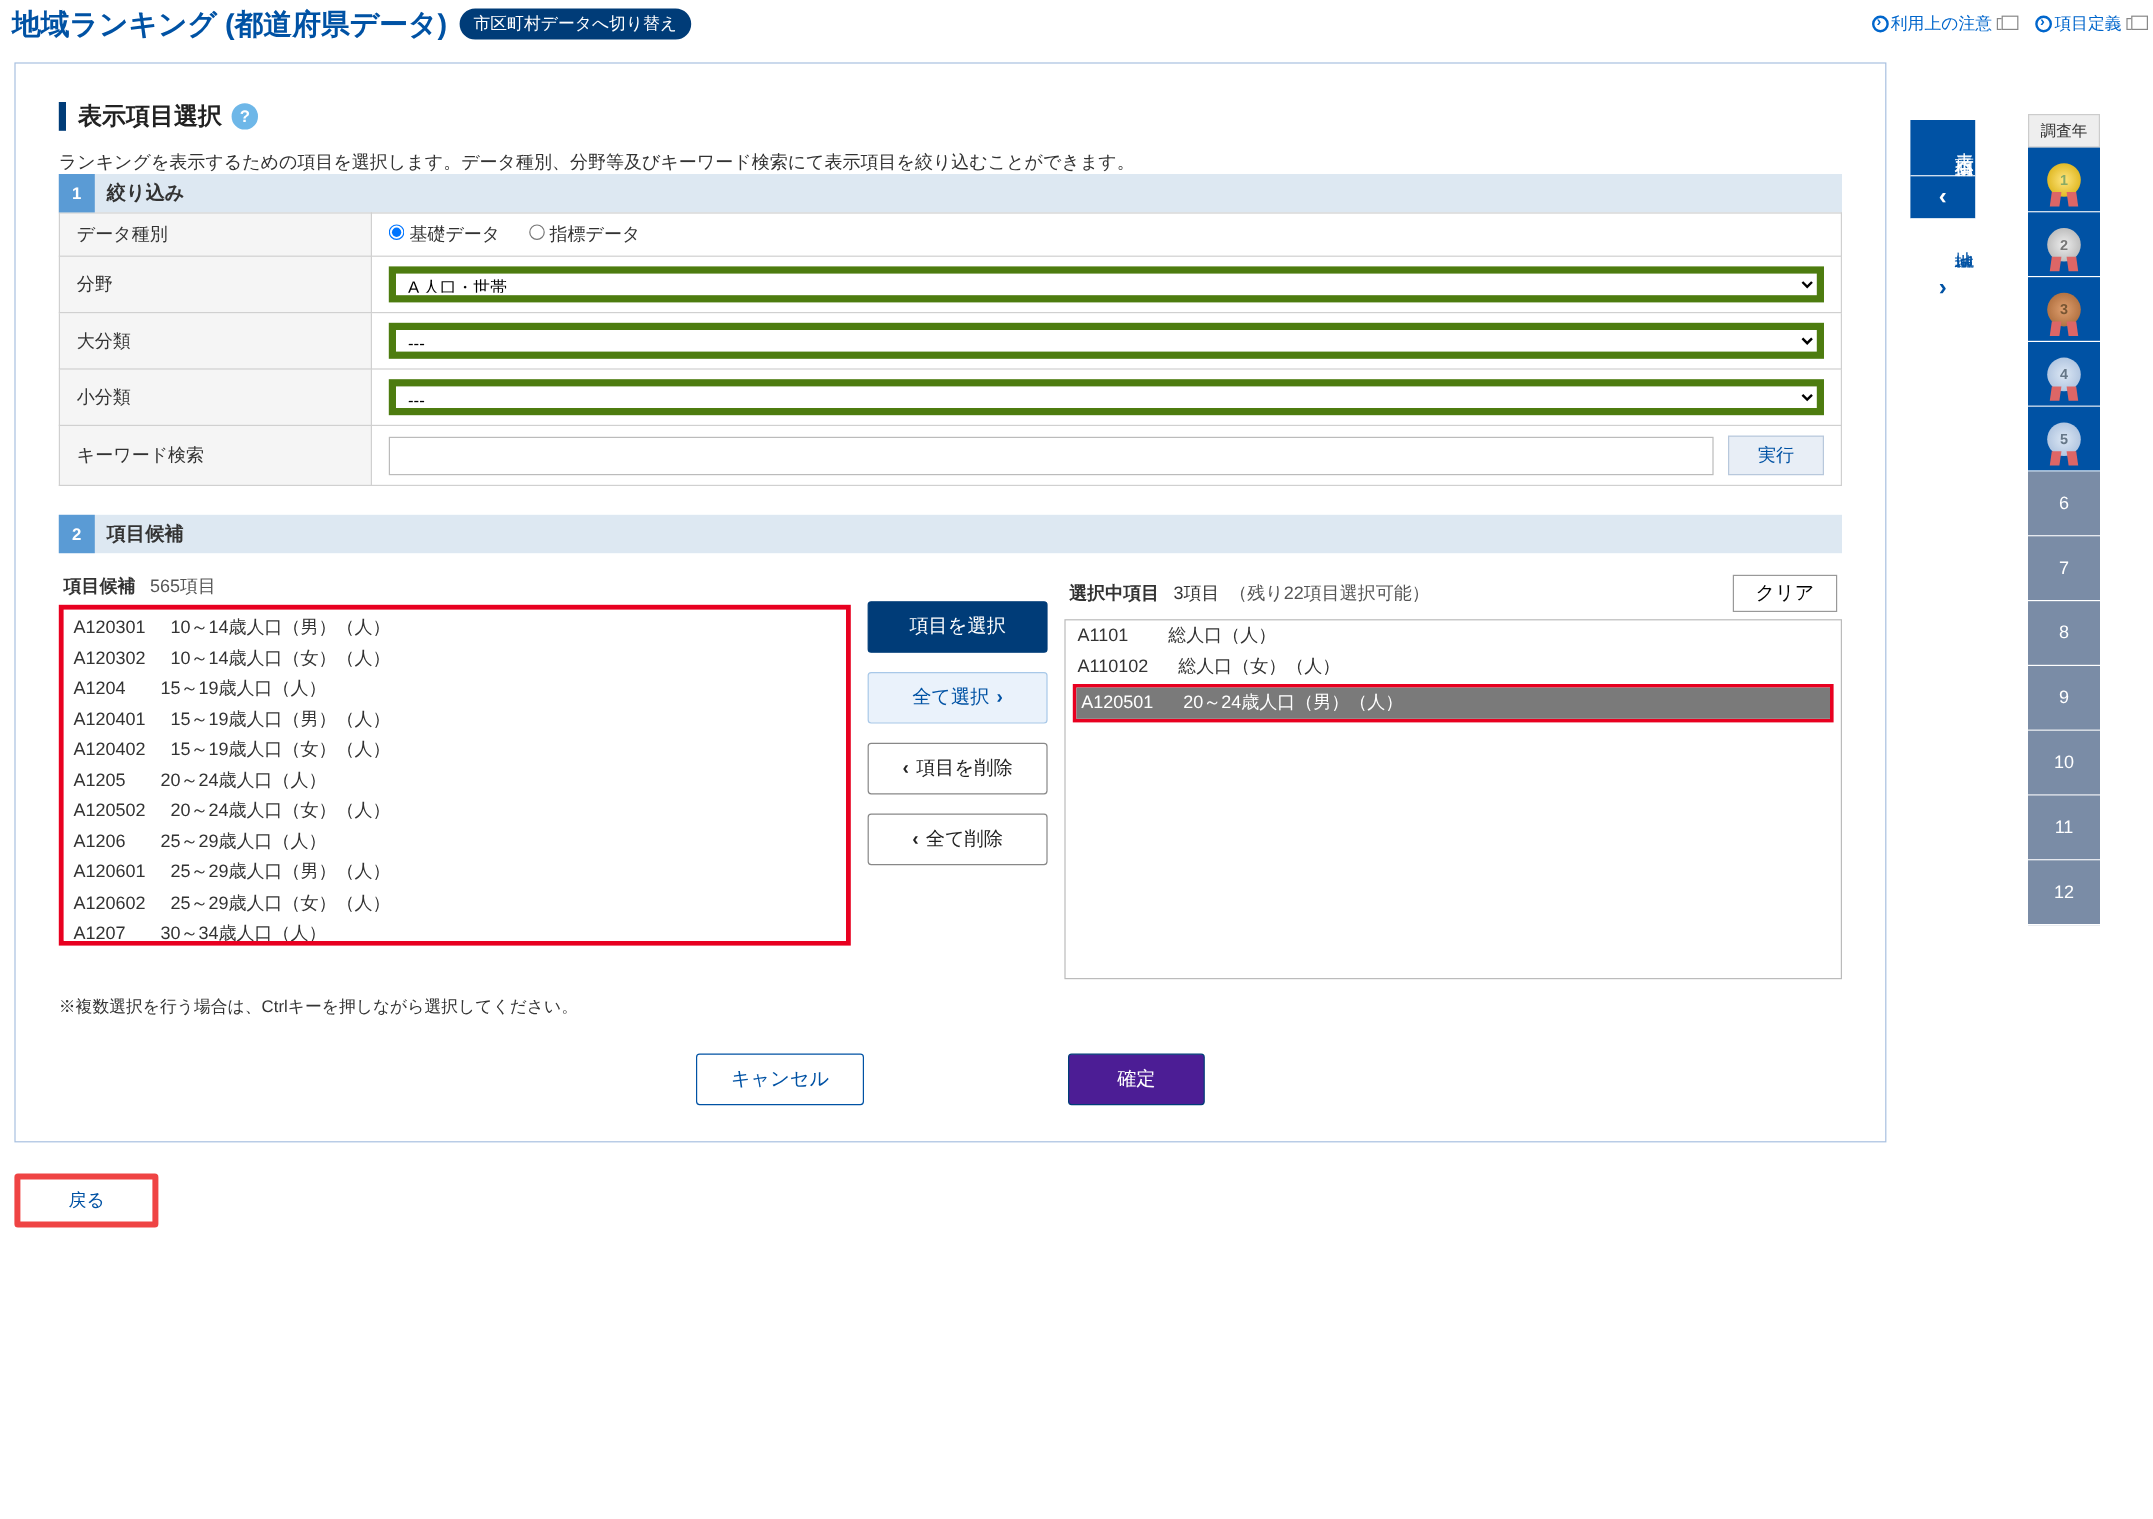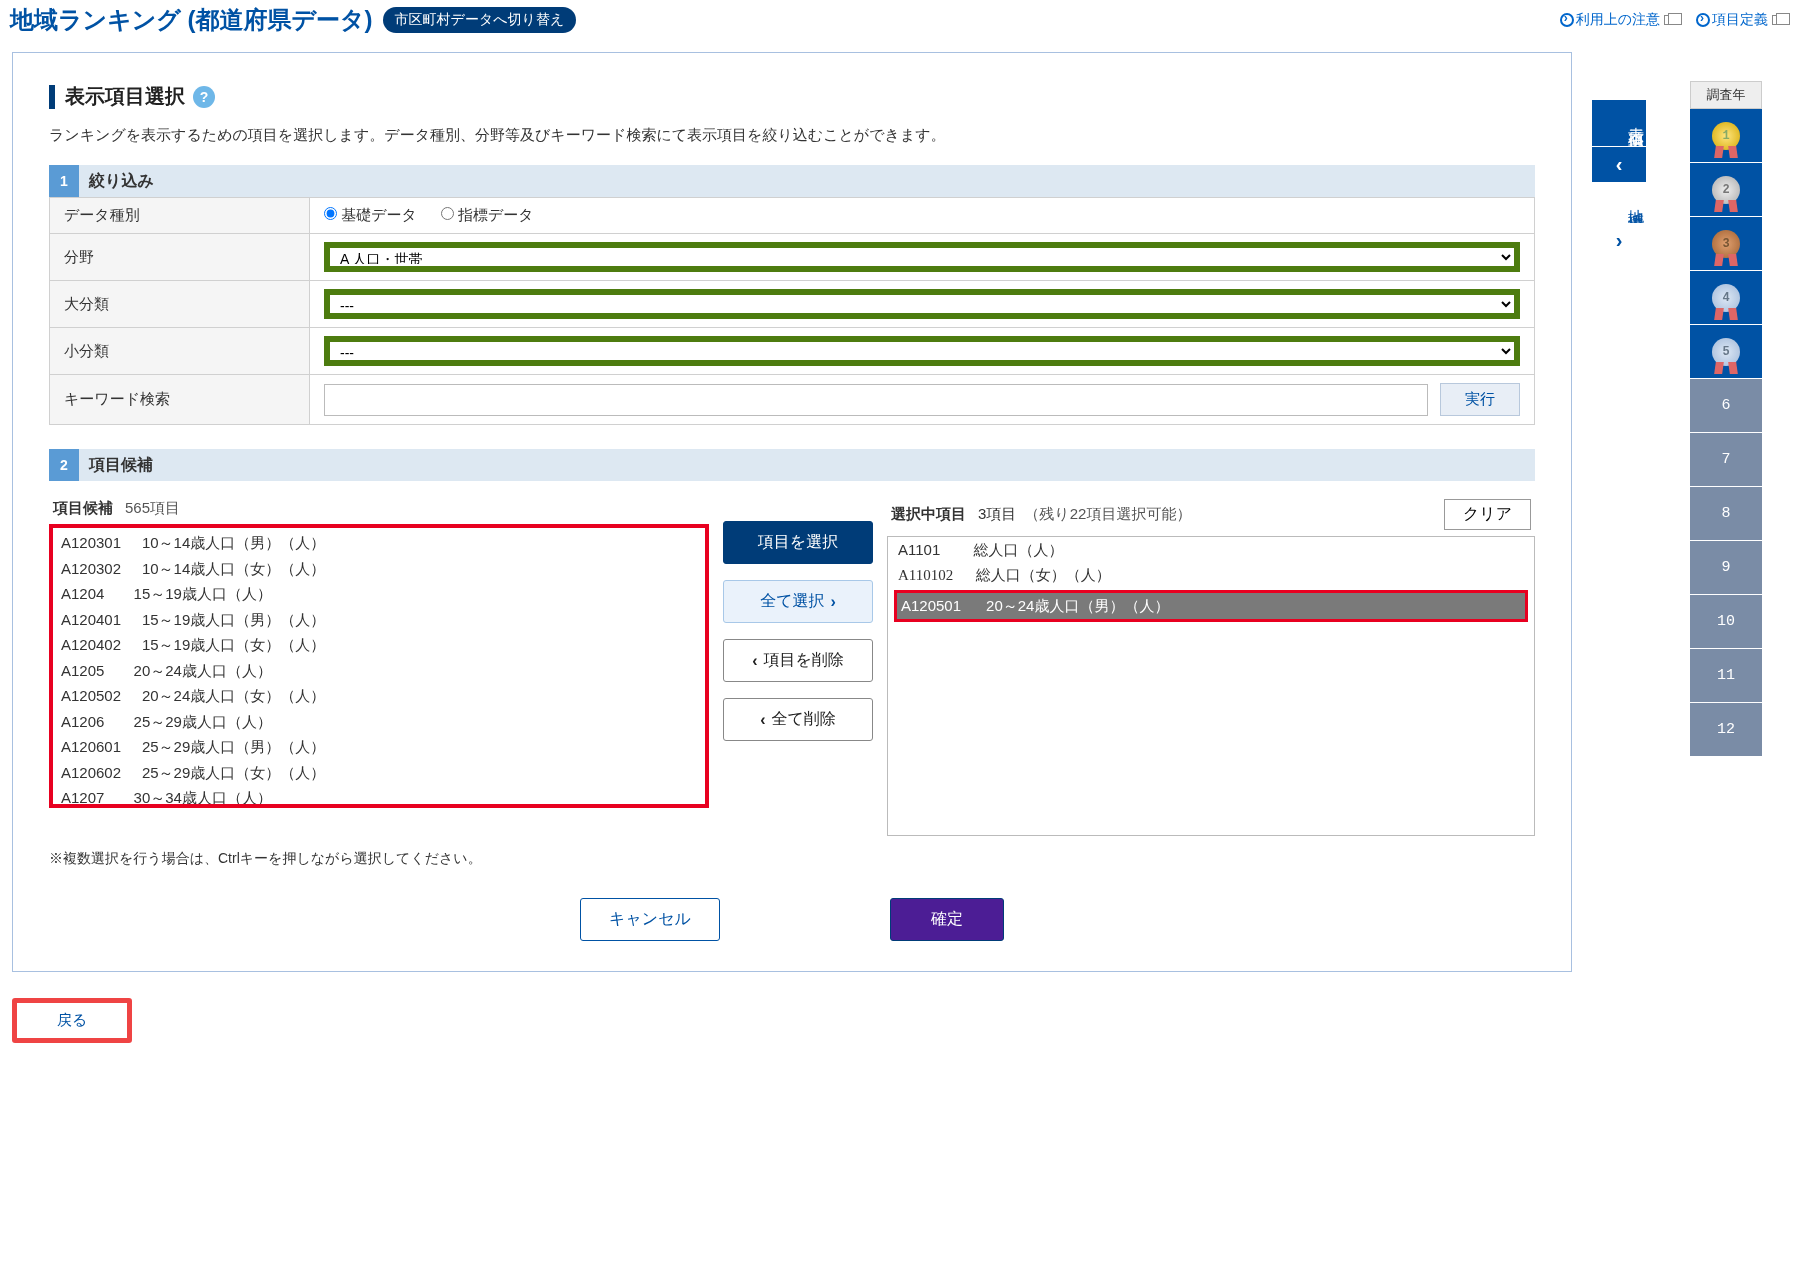--- a/index.html
+++ b/index.html
@@ -16,21 +16,21 @@
 .popup-icon { width: 12px; height: 10px; border: 1px solid #888; display: inline-block; margin-left: 2px; position: relative; }
 .popup-icon::after { content: ""; position: absolute; width: 12px; height: 10px; border: 1px solid #888; top: -3px; left: 3px; background: #fff; }
 
 .panel { border: 1px solid #a8c0e0; margin: 8px 12px; padding: 30px 36px; position: relative; width: 1560px; }
 
 .section-title-row { display: flex; align-items: center; margin-bottom: 16px; }
 .section-bar { width: 6px; height: 24px; background: #003c78; margin-right: 10px; }
 .section-title { font-size: 20px; font-weight: bold; color: #222; }
 .help-icon { width: 22px; height: 22px; border-radius: 50%; background: #6eb7e8; color: #fff; text-align: center; line-height: 22px; font-size: 14px; font-weight: bold; margin-left: 8px; cursor: pointer; }
 
-.desc { font-size: 15px; margin-bottom: 20px; color: #333; }
+.desc { font-size: 15px; color: #333; }
 
 .filter-block { margin-bottom: 24px; }
 .filter-head { background: #dde8f2; display: flex; align-items: center; height: 32px; }
 .step-num { background: #5a9bd5; color: #fff; width: 30px; height: 32px; text-align: center; line-height: 32px; font-weight: bold; }
 .filter-head-label { font-size: 16px; font-weight: bold; margin-left: 10px; }
 
 .filter-table { width: 100%; border-collapse: collapse; padding-left: 36px; }
 .filter-table td { border: 1px solid #d0d0d0; padding: 8px 14px; vertical-align: middle; }
 .filter-table .lbl { width: 260px; background: #f5f5f5; font-size: 15px; }
 .radio-row label { margin-right: 20px; font-size: 15px; }
@@ -72,21 +72,21 @@
 .back-btn { margin: 18px 12px; background: #fff; color: #0052a4; border: 5px solid #ef4444; padding: 8px 40px; font-size: 15px; cursor: pointer; border-radius: 3px; }
 
 .side-tabs { position: absolute; top: 100px; left: 1592px; width: 54px; display: flex; flex-direction: column; }
 .side-tab { background: #0052a4; color: #fff; writing-mode: vertical-rl; text-orientation: upright; padding: 14px 0; text-align: center; font-size: 16px; border-bottom: 1px solid #fff; cursor: pointer; letter-spacing: 3px; }
 .side-tab.active { background: #0052a4; }
 .side-tab.sub { background: #fff; color: #0052a4; }
 .side-arrow { text-align: center; padding: 6px 0; font-size: 20px; font-weight: bold; }
 .side-arrow.blue { background: #0052a4; color: #fff; }
 .side-arrow.white { background: #fff; color: #0052a4; }
 
-.rank-col { position: absolute; top: 81px; left: 1690px; width: 72px; font-family: Liberation Mono, monospace; }
+.rank-col { position: absolute; top: 95px; left: 1690px; width: 60px; }
 .rank-head { background: #eee; border: 1px solid #ccc; text-align: center; padding: 4px 2px; font-size: 13px; }
 .rank-cell { background: #0052a4; height: 54px; border-bottom: 1px solid #fff; display: flex; align-items: center; justify-content: center; }
 .rank-cell.gray { background: #7a8ca6; color: #fff; font-size: 15px; }
 .medal { width: 28px; height: 28px; border-radius: 50%; position: relative; display: flex; align-items: center; justify-content: center; font-size: 12px; font-weight: bold; }
 .medal::before, .medal::after { content: ""; position: absolute; bottom: -8px; width: 8px; height: 12px; }
 .medal::before { left: 3px; background: #d66; transform: skewX(-8deg); }
 .medal::after { right: 3px; background: #d66; transform: skewX(8deg); }
 .medal.g { background: radial-gradient(#ffe680, #d4a700); color: #8a6; }
 .medal.s { background: radial-gradient(#eee, #aaa); color: #777; }
 .medal.b { background: radial-gradient(#e0a070, #a06030); color: #753; }
@@ -208,21 +208,21 @@
 
         <div class="right-col">
           <div class="list-header">
             <span class="bold">選択中項目</span>
             <span>3項目</span>
             <span class="rest" style="margin-left:8px">（残り22項目選択可能）</span>
             <button class="clear-btn">クリア</button>
           </div>
           <div class="listbox-right" id="sel-list">
               <div class="li-row" style="padding: 0px 10px;">A1101        総人口（人）</div>
-              <div class="li-row" style="padding: 0px 10px; font-family: Liberation Serif, serif;">A110102      総人口（女）（人）</div>
+              <div class="li-row" style="padding: 0px 10px;">A110102      総人口（女）（人）</div>
               <div class="red-frame">
                 <div class="li-row sel">A120501      20～24歳人口（男）（人）</div>
               </div>
             </div>
         </div>
       </div>
 
       <div class="note">※複数選択を行う場合は、Ctrlキーを押しながら選択してください。</div>
     </div>
 

